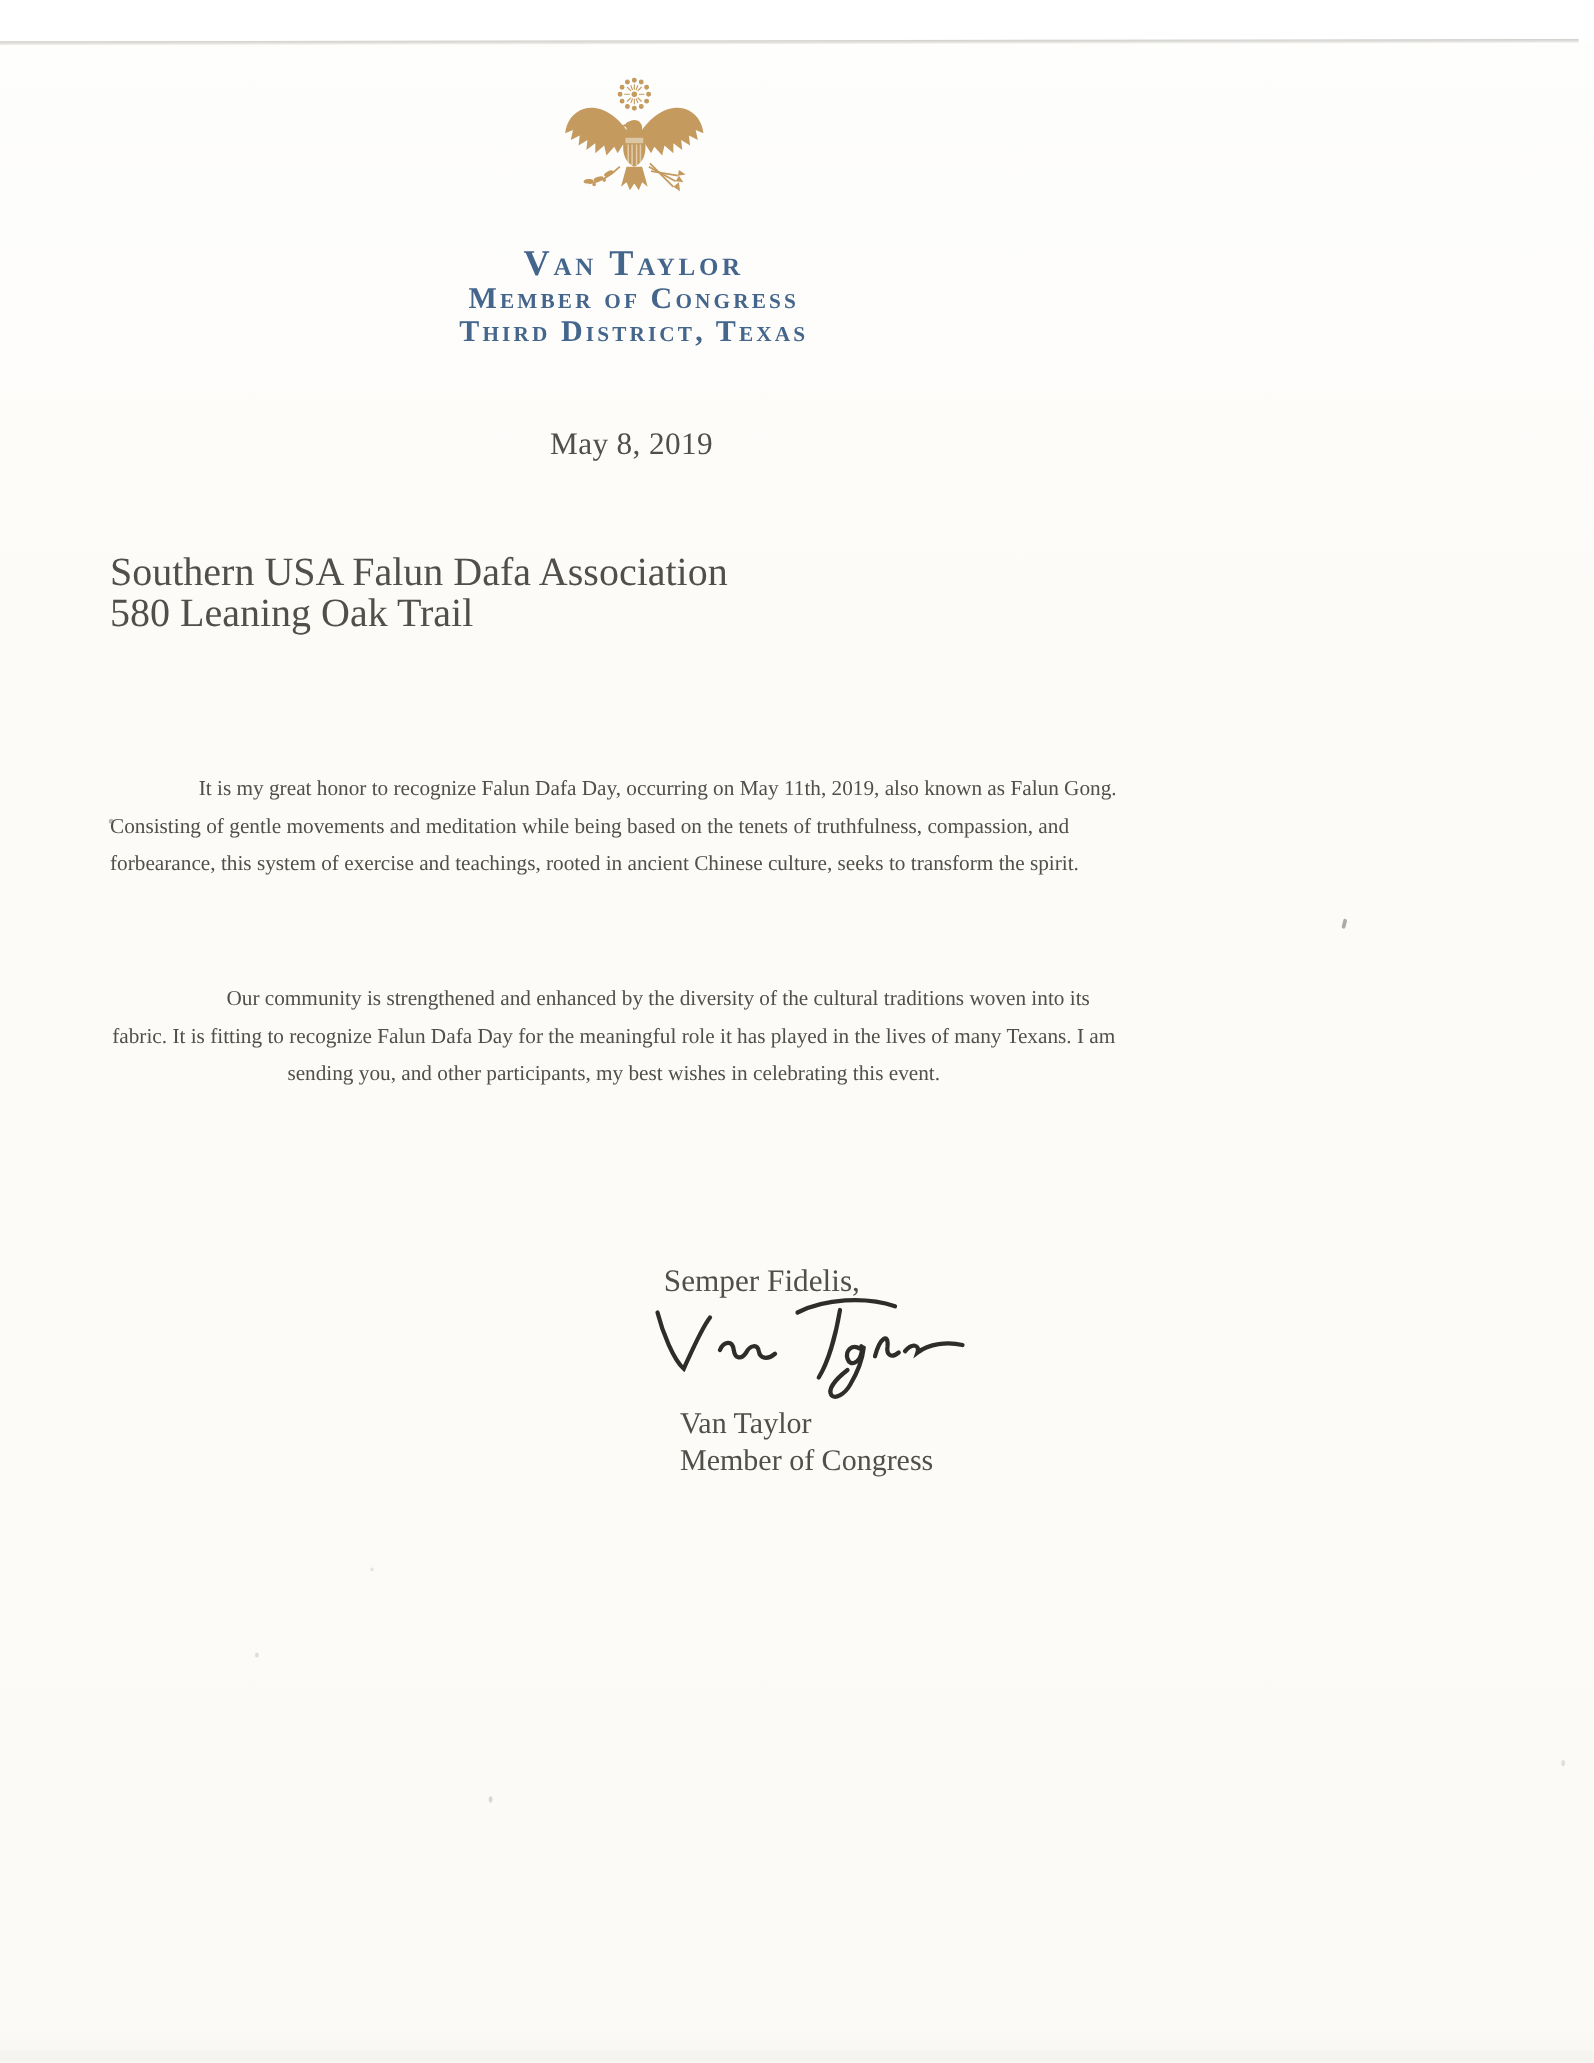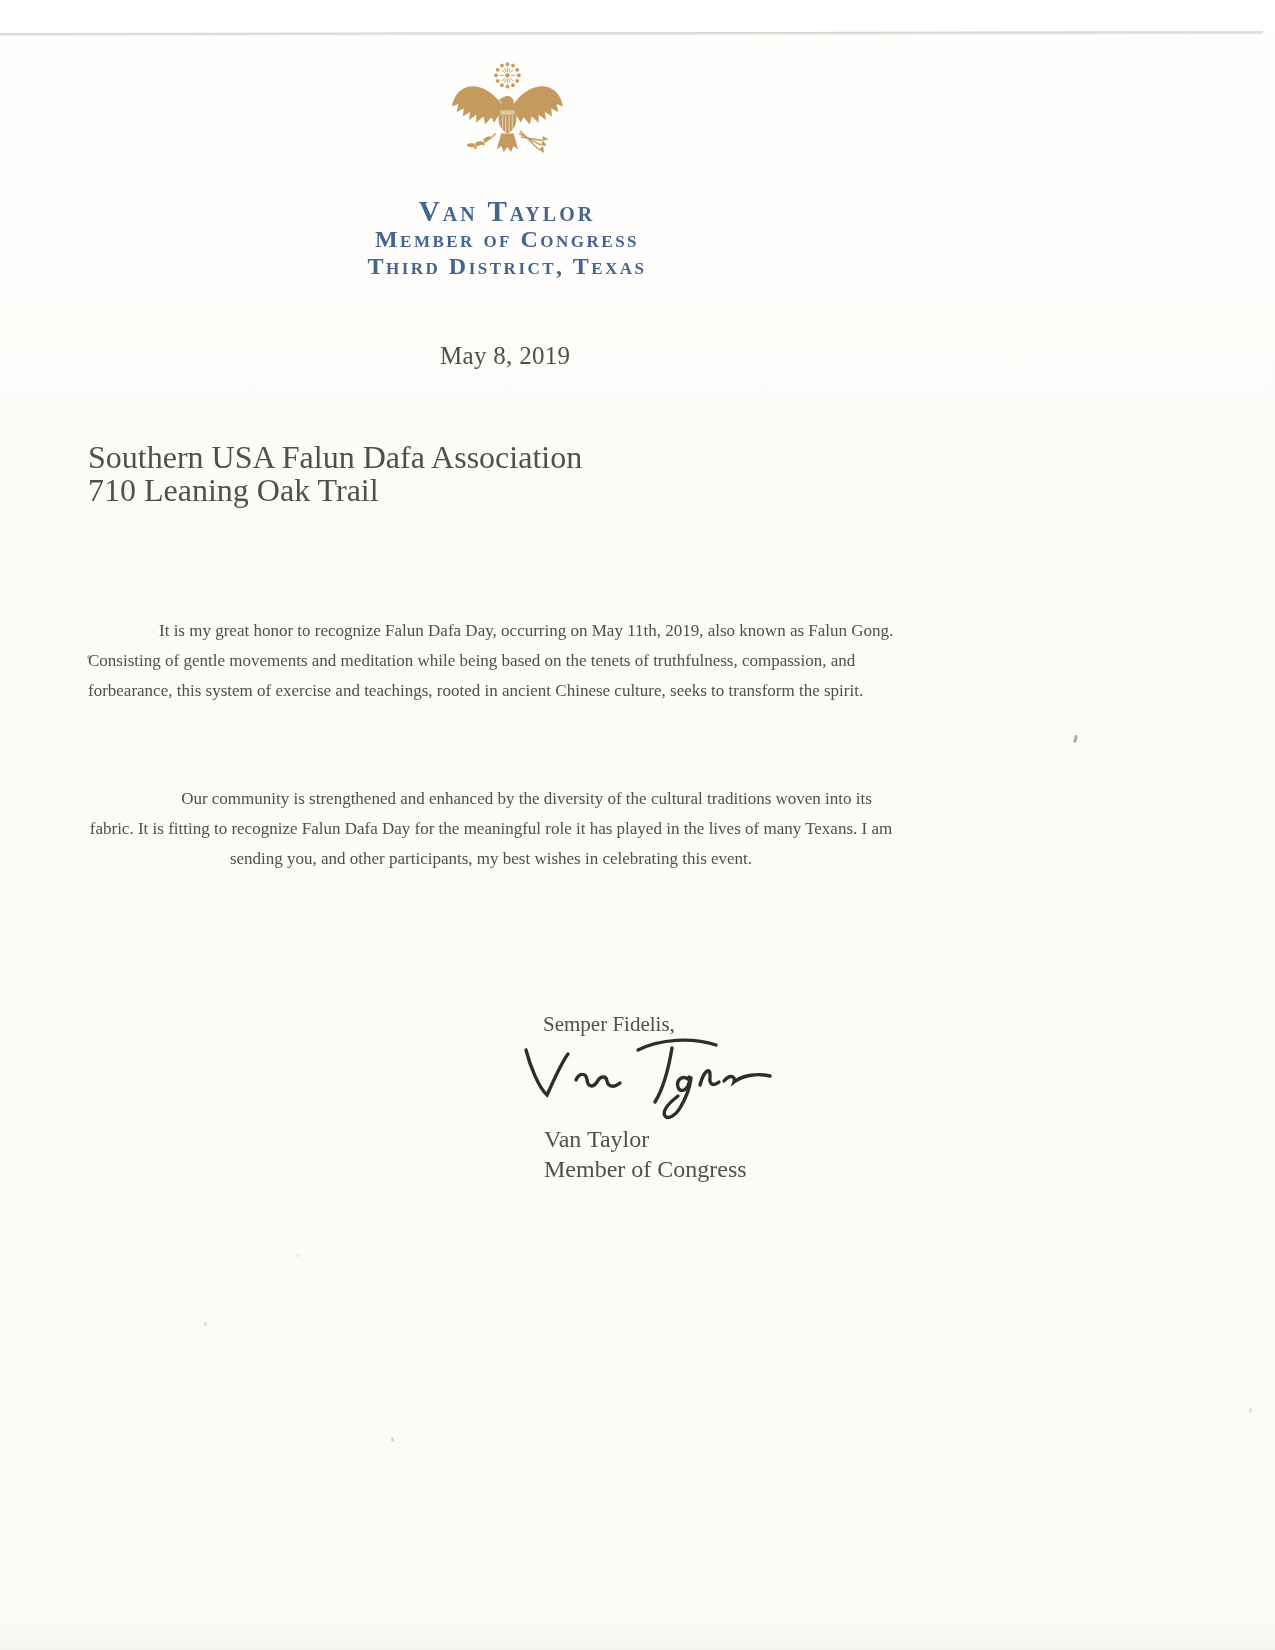--- a/index.html
+++ b/index.html
@@ -59,22 +59,22 @@
   }
   .para{
     position:absolute;left:88px;width:806px;
     font-size:17px;line-height:30px;color:#514f4a;
     text-indent:71px;
     text-align:left;
   }
   .para1{top:616px;}
   .para2{top:784px;text-align:center;}
   .closing-valediction{
-    position:absolute;left:543px;top:1012px;
-    font-size:21px;color:#514f4a;
+    position:absolute;left:531px;top:1012px;
+    font-size:25px;color:#514f4a;
   }
   .signature{
     position:absolute;left:516px;top:1032px;
   }
   .signed-name{
     position:absolute;left:544px;top:1126px;
     font-size:24px;color:#514f4a;
   }
   .signed-title{
     position:absolute;left:544px;top:1156px;
@@ -190,21 +190,21 @@
     </svg>
     <div class="lh-name">Van Taylor</div>
     <div class="lh-sub">Member of Congress</div>
     <div class="lh-sub">Third District, Texas</div>
   </div>
 
   <div class="date-line">May 8, 2019</div>
 
   <div class="recipient">
     <div>Southern USA Falun Dafa Association</div>
-    <div>710 Leaning Oak Trail</div>
+    <div>580 Leaning Oak Trail</div>
   </div>
 
 
   <div class="para para1">It is my great honor to recognize Falun Dafa Day, occurring on May 11th, 2019, also known as Falun Gong. Consisting of gentle movements and meditation while being based on the tenets of truthfulness, compassion, and forbearance, this system of exercise and teachings, rooted in ancient Chinese culture, seeks to transform the spirit.</div>
   <div class="para para2">Our community is strengthened and enhanced by the diversity of the cultural traditions woven into its fabric. It is fitting to recognize Falun Dafa Day for the meaningful role it has played in the lives of many Texans. I am sending you, and other participants, my best wishes in celebrating this event.</div>
 
   <div class="closing-valediction">Semper Fidelis,</div>
 
   <svg class="signature" width="262" height="100" viewBox="0 0 262 100">
     <g fill="none" stroke="#2f2d2a" stroke-width="3.4" stroke-linecap="round">

